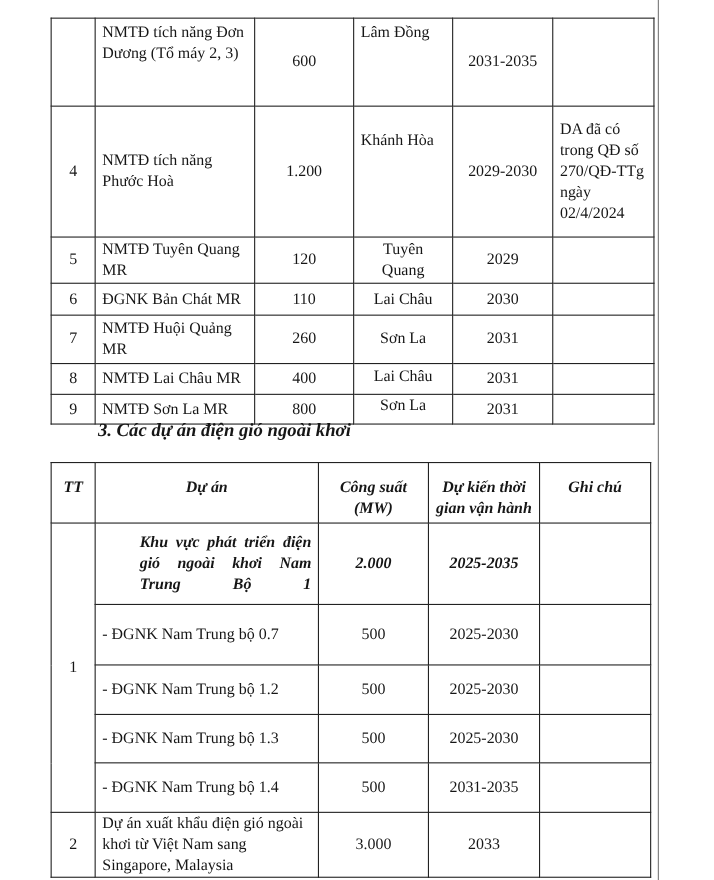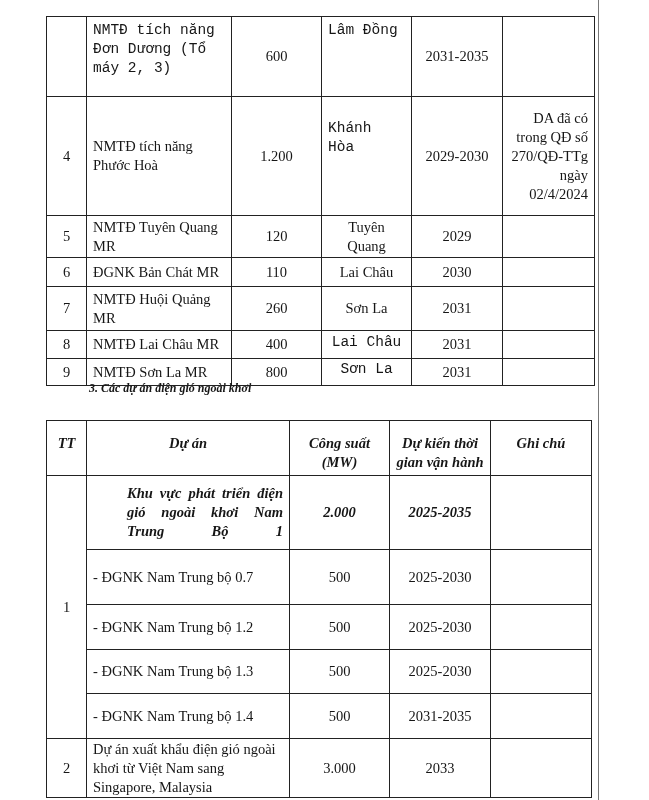--- a/index.html
+++ b/index.html
@@ -5,24 +5,24 @@
   html, body { margin: 0; padding: 0; background: #ffffff; }
   body { width: 649px; height: 800px; position: relative; overflow: hidden;
          font-family: "Liberation Serif", "DejaVu Serif", serif; color: #161616; font-size: 14.5px; }
   .vline { position: absolute; left: 598px; width: 1px; background: #777; }
   table { position: absolute; border-collapse: collapse; table-layout: fixed; }
   td, th { border: 1.3px solid #222; vertical-align: middle; padding: 0 6px; line-height: 19px; }
   #t1 { left: 46px; top: 16px; width: 548px; }
   #t2 { left: 46px; top: 420px; width: 545px; }
   .c { text-align: center; }
   .j { text-align: justify; text-align-last: justify; padding-left: 40px; }
-  .top { vertical-align: top; padding-top: 4px; font-family: Liberation Mono, monospace; }
-  .lt { text-align: right; }
+  .top { vertical-align: top; padding-top: 4px; }
+  .lt { text-align: left; }
   .bi { font-weight: bold; font-style: italic; }
-  #sec-title { position: absolute; left: 89px; top: 381px; font-size: 12px; font-weight: bold; font-style: italic; text-align: right; }
+  #sec-title { position: absolute; left: 89px; top: 381px; font-size: 17px; font-weight: bold; font-style: italic; text-align: right; }
   th { font-weight: bold; font-style: italic; vertical-align: top; padding-top: 13px; text-align: center; }
 </style>
 </head>
 <body>
 
 <div class="vline" style="top:0;height:800px;"></div>
 
 <table id="t1">
   <colgroup>
       <col style="width:40px">

